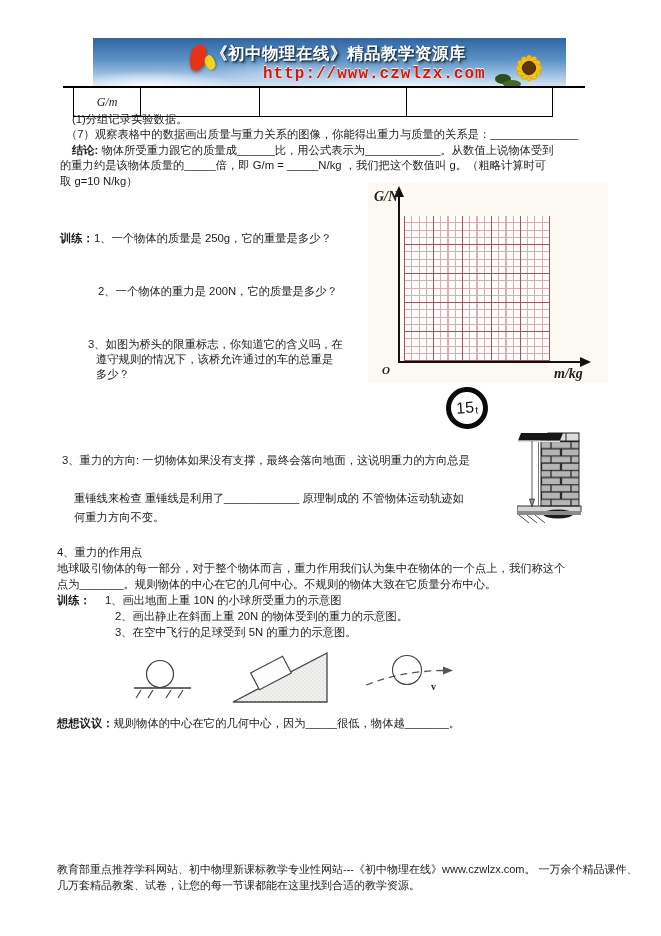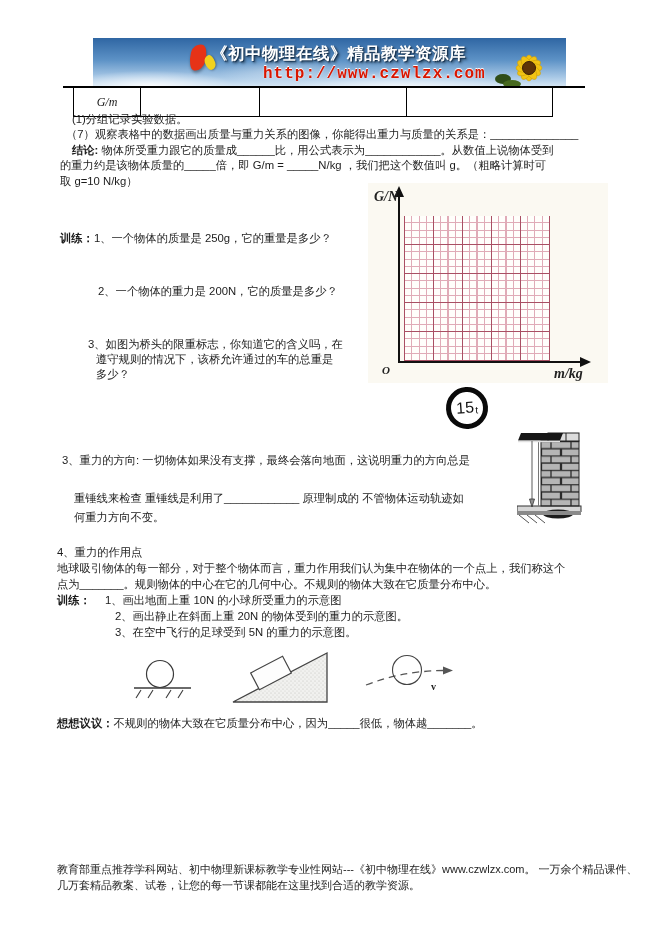--- a/index.html
+++ b/index.html
@@ -217,19 +217,19 @@
 
     <g>
       <path d="M 256,37 C 280,28 302,23 334,22.5" fill="none" stroke="#555" stroke-width="1.3" stroke-dasharray="7,5"></path>
       <polygon points="333,18.5 343,22.5 333,26.5" fill="#555"></polygon>
       <circle cx="297" cy="22" r="14.5" fill="none" stroke="#444" stroke-width="1.1"></circle>
       <text x="321" y="42" font-size="10" font-weight="bold" font-family="Liberation Serif, serif" fill="#222">v</text>
     </g>
   </svg>
 
   <div class="abs line" style="left:57px;top:716px;">
-    <span class="bold">想想议议：</span><span>不规则的物体大致在它质量分布中心，因为_____很低，物体越_______。</span>
+    <span class="bold">想想议议：</span><span>规则物体的中心在它的几何中心，因为_____很低，物体越_______。</span>
   </div>
 
   <div class="abs footer-line" style="left:57px;top:861px;">教育部重点推荐学科网站、初中物理新课标教学专业性网站---《初中物理在线》www.czwlzx.com。 一万余个精品课件、</div>
   <div class="abs footer-line" style="left:57px;top:877px;">几万套精品教案、试卷，让您的每一节课都能在这里找到合适的教学资源。</div>
 
 </div>
 
 </body></html>

